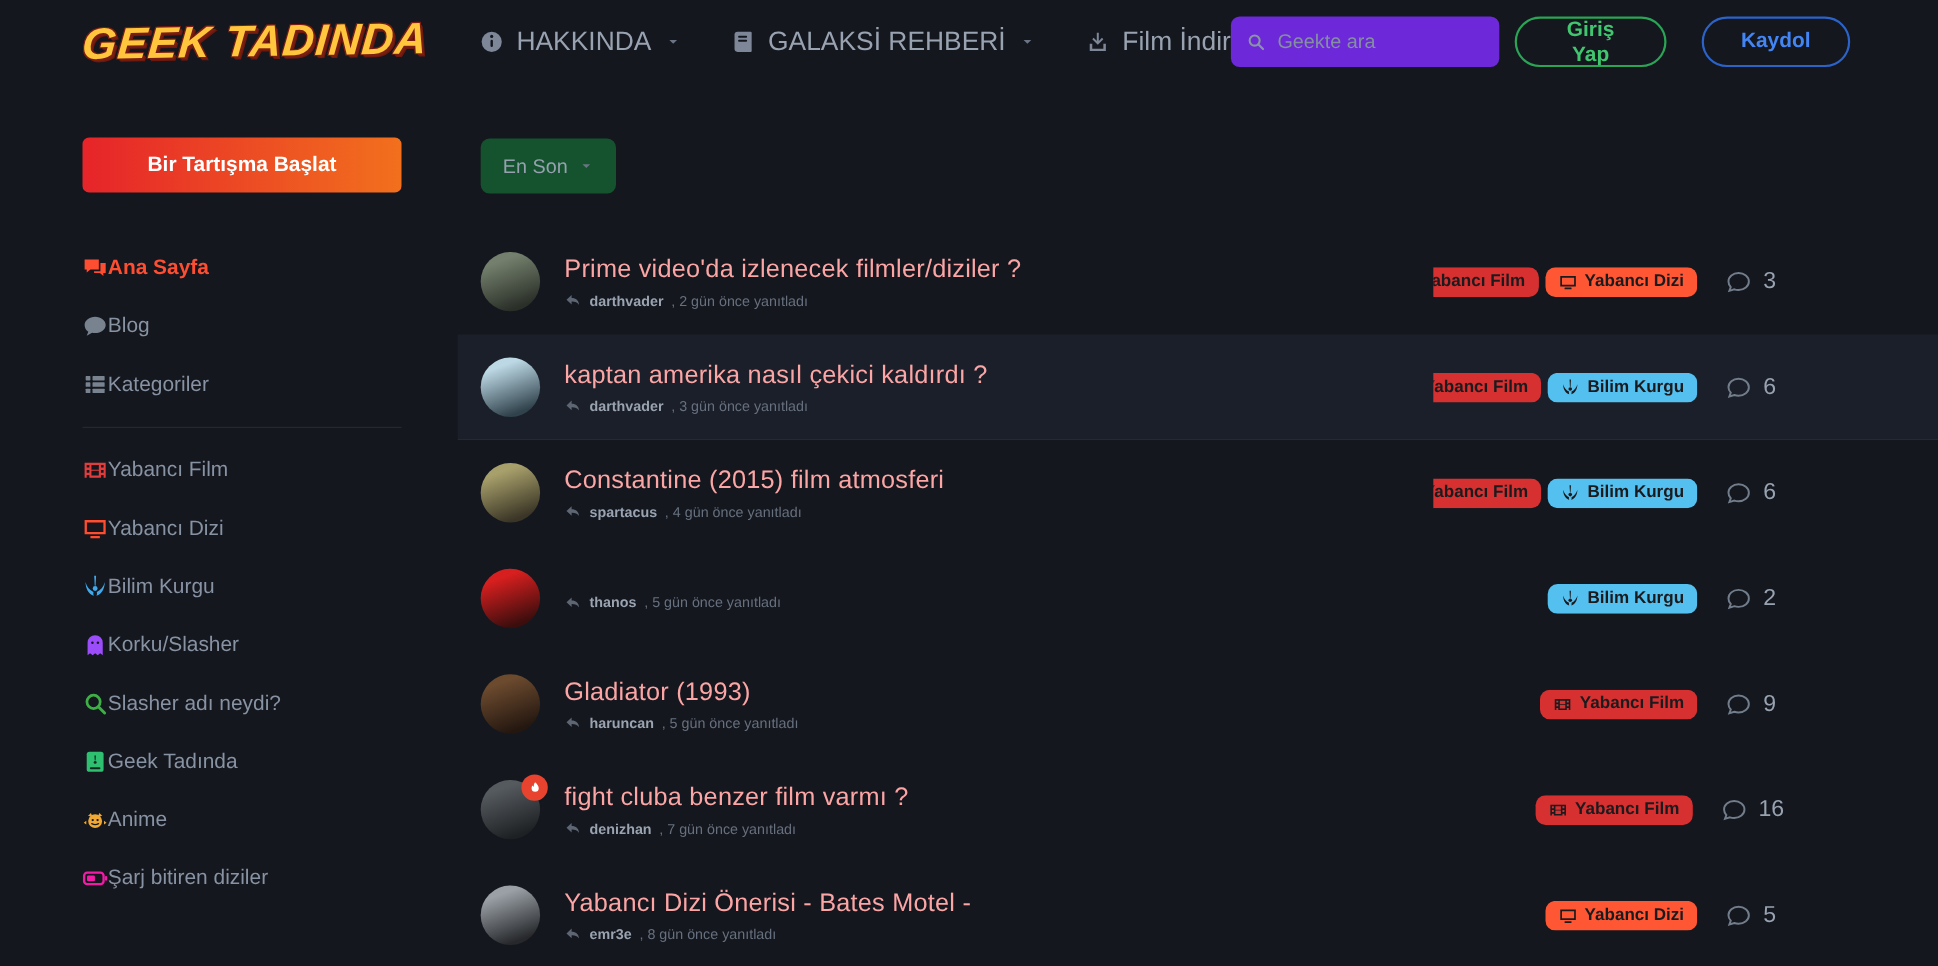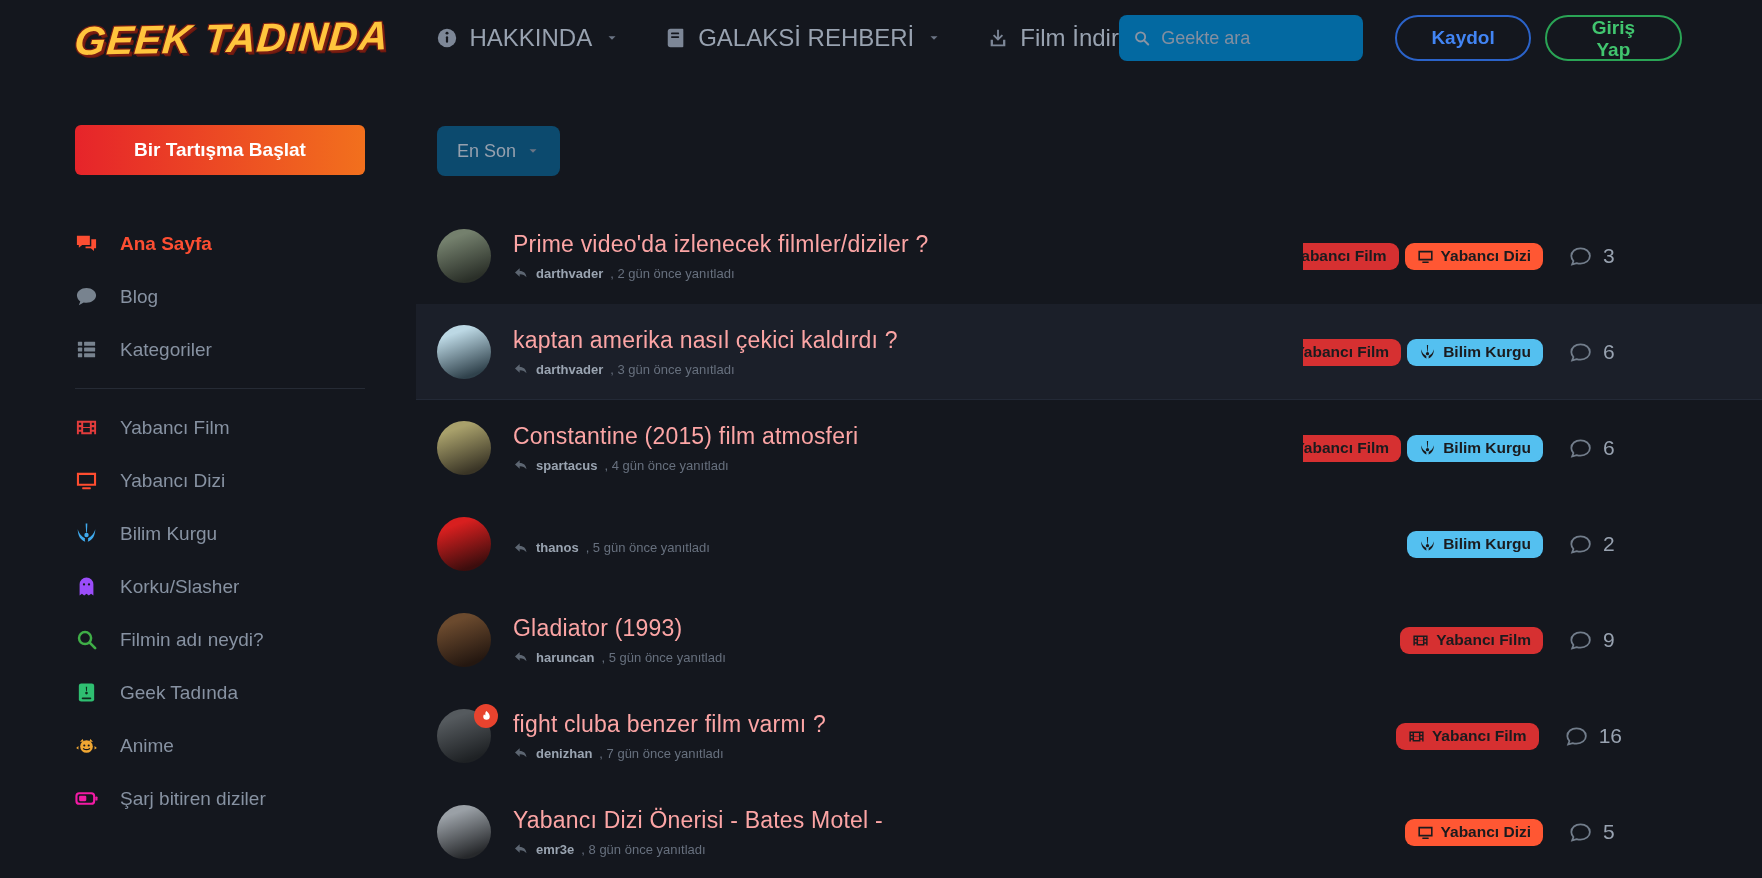--- a/index.html
+++ b/index.html
@@ -18,21 +18,21 @@
     transform:skewX(-6deg) rotate(-1deg);
     cursor:pointer;
   }
   .nav-items { display:flex; align-items:center; margin-left:48px; gap:46px; }
   .nav-item { display:flex; align-items:center; gap:11px; color:#98a2b0; font-size:24px; cursor:pointer; white-space:nowrap; }
   .nav-ic { width:22px; height:22px; display:inline-flex; color:#7d8797; }
   .nav-ic svg { width:100%; height:100%; }
   .caret { width:14px; height:14px; display:inline-flex; color:#6b7585; margin-left:2px; }
   .caret svg { width:100%; height:100%; }
   .searchbox {
-    margin-left:auto; width:300px; height:46px; background:#0369a1; border-radius:8px;
+    margin-left:auto; width:300px; height:46px; background:#6d28d9; border-radius:8px;
     display:flex; align-items:center; padding:0 14px; gap:11px;
   }
   .searchbox .nav-ic { width:20px; height:20px; color:#8a94a4; }
   .searchbox input {
     background:transparent; border:none; outline:none; color:#cfd6df;
     font-size:18px; width:100%; font-family:"Liberation Sans",sans-serif;
   }
   .searchbox input::placeholder { color:#848fa0; }
   .btn-pill {
     height:46px; padding:0 34px; border-radius:23px; background:transparent;
@@ -47,30 +47,30 @@
   .main { flex:1; margin-left:72px; margin-right:140px; min-width:0; }
 
   
   .start-btn {
     margin-top:49px; width:100%; height:50px; border:none; border-radius:6px;
     background:linear-gradient(90deg,#e6242a,#f2701d);
     color:#fff; font-size:19px; font-weight:700; cursor:pointer;
     font-family:"Liberation Sans",sans-serif;
   }
   .side-nav { margin-top:42px; }
-  .side-item { height:53px; display:flex; align-items:center; gap:22px; font-size:19px; color:#8792a2; cursor:pointer; }
+  .side-item { height:53px; display:flex; align-items:center; font-size:19px; color:#8792a2; cursor:pointer; }
   .side-item.active { color:#fd4e32; font-weight:700; }
   .side-ic { width:23px; height:23px; display:inline-flex; flex-shrink:0; }
   .side-ic svg { width:100%; height:100%; }
   .side-divider { height:1px; background:#262b35; margin:12px 0; }
 
   
   .sort-btn {
     margin-top:50px; display:inline-flex; align-items:center; gap:8px;
-    height:50px; padding:0 20px; background:#0c4a6e; border-radius:8px;
+    height:50px; padding:0 20px; background:#14532d; border-radius:8px;
     color:#96a0ae; font-size:18px; cursor:pointer;
   }
   .rows { margin-top:32px; }
   .row {
     height:96px; display:flex; align-items:center;
     padding-left:21px; margin-left:-21px; padding-right:140px; margin-right:-140px;
     cursor:pointer;
   }
   .row.highlighted { background:#1b1f29; box-shadow:inset 0 -1px 0 #232936; }
   .avatar {
@@ -150,22 +150,22 @@
   </nav>
   <div class="searchbox">
     <span class="nav-ic">
         <svg viewBox="0 0 24 24" xmlns="http://www.w3.org/2000/svg">
           <circle cx="10.5" cy="10.5" r="6.3" fill="none" stroke="currentColor" stroke-width="2.6"></circle>
           <path d="M15.3 15.3 21 21" stroke="currentColor" stroke-width="2.8" stroke-linecap="round"></path>
         </svg>
       </span>
     <input type="text" placeholder="Geekte ara" style="">
   </div>
+  <button class="btn-pill btn-login">Giriş Yap</button>
   <button class="btn-pill btn-register">Kaydol</button>
-  <button class="btn-pill btn-login">Giriş Yap</button>
 </header>
 
 <div class="layout">
   <aside class="sidebar">
     <button class="start-btn">Bir Tartışma Başlat</button>
     <nav class="side-nav" id="side-nav">
   <div class="side-item active">
     <span class="side-ic" style="color: rgb(253, 78, 50);">
             <svg viewBox="0 0 24 24" xmlns="http://www.w3.org/2000/svg">
               <path fill="currentColor" d="M2 4h13.5v9.5H7.5L4 16.5v-3H2V4z"></path>
@@ -240,21 +240,21 @@
     <span class="side-label">Korku/Slasher</span>
   </div>
 
   <div class="side-item">
     <span class="side-ic" style="color: rgb(63, 174, 71);">
             <svg viewBox="0 0 24 24" xmlns="http://www.w3.org/2000/svg">
               <circle cx="10.5" cy="10.5" r="6.3" fill="none" stroke="currentColor" stroke-width="2.6"></circle>
               <path d="M15.3 15.3 21 21" stroke="currentColor" stroke-width="2.8" stroke-linecap="round"></path>
             </svg>
           </span>
-    <span class="side-label">Filmin adı neydi?</span>
+    <span class="side-label">Slasher adı neydi?</span>
   </div>
 
   <div class="side-item">
     <span class="side-ic" style="color: rgb(47, 191, 113);">
             <svg viewBox="0 0 24 24" xmlns="http://www.w3.org/2000/svg">
               <rect x="4" y="2.5" width="16" height="19" rx="2.5" fill="currentColor"></rect>
               <path d="M11.3 6h1.4l-.3 4.8h-.8z" fill="#0e2a1d"></path>
               <circle cx="12" cy="12.6" r="1.4" fill="#0e2a1d"></circle>
               <rect x="7" y="17.2" width="10" height="1.8" rx=".9" fill="#0e2a1d"></rect>
             </svg>

